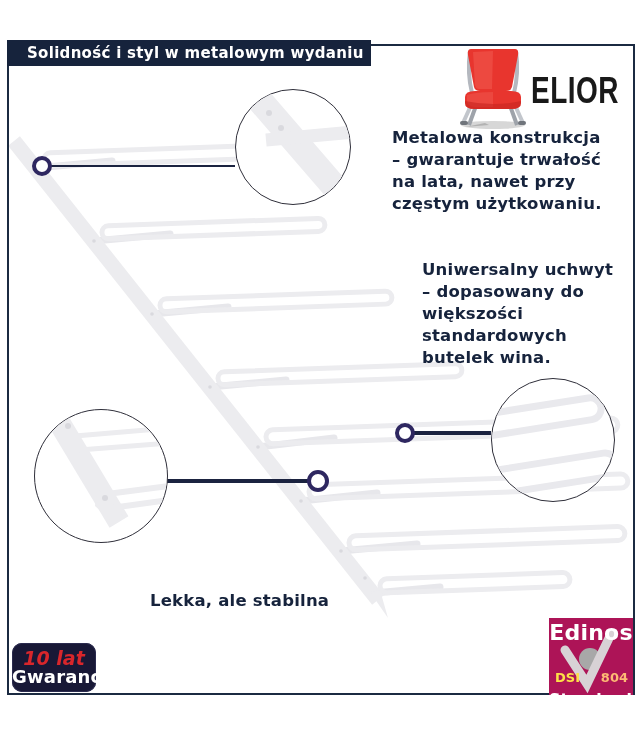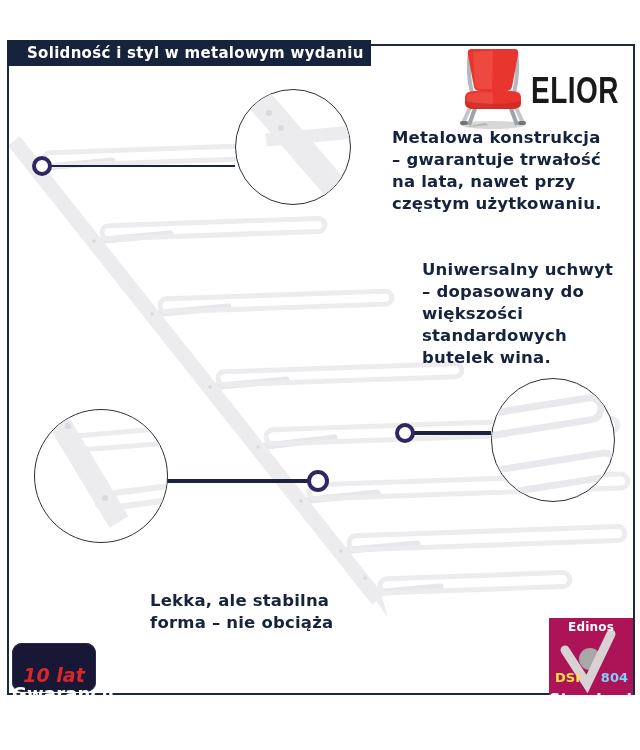--- a/index.html
+++ b/index.html
@@ -35,27 +35,27 @@
   #circle-right{left:491px;top:378px;width:124px;height:124px;}
   
   .callout-line{background:#1b2340;z-index:3;}
   
   .callout-ring{border:4px solid #2e2760;background:#ffffff;border-radius:50%;box-sizing:border-box;z-index:5;}
   
   #warranty{
     left:12px;top:643px;width:84px;height:49px;background:#181836;border-radius:10px;
     z-index:7;text-align:center;color:#fff;box-shadow:0 0 0 1px #2a2a4e inset;
   }
-  #warranty .l1{color:#d8262b;font-weight:bold;font-style:italic;font-size:19px;line-height:26px;margin-top:19px;}
+  #warranty .l1{color:#d8262b;font-weight:bold;font-style:italic;font-size:19px;line-height:26px;margin-top:2px;}
   #warranty .l2{color:#ffffff;font-weight:bold;font-size:18px;line-height:15px;margin-top:-2px;letter-spacing:.2px;}
   
   #standards{left:549px;top:618px;width:84px;height:77px;background:#ad1457;z-index:7;color:#fff;}
-  #standards .brand{position:absolute;left:0;top:2px;width:100%;text-align:center;font-weight:bold;font-size:12px;letter-spacing:.2px;}
+  #standards .brand{position:absolute;left:0;top:2px;width:100%;text-align:center;font-weight:bold;font-size:22px;letter-spacing:.2px;}
   #standards .dsi{position:absolute;left:6px;top:52px;font-weight:bold;font-size:13px;color:#fde047;}
-  #standards .num{position:absolute;right:5px;top:52px;font-weight:bold;font-size:13px;color:#7dd3fc;}
+  #standards .num{position:absolute;right:5px;top:52px;font-weight:bold;font-size:13px;color:#fdba74;}
   #standards .std{position:absolute;left:0;top:72px;width:100%;text-align:center;font-weight:bold;font-size:16px;}
   #standards svg{position:absolute;left:0;top:0;}
   .nosel{user-select:none;}
 </style>
 </head>
 <body>
 
 <div id="stage" class="nosel">
 
   <svg class="abs" style="left:0;top:0;z-index:1;" width="640" height="750" viewBox="0 0 640 750">
@@ -176,21 +176,20 @@
   </div>
   <div id="feature-2" class="abs feature">
     <div>Uniwersalny uchwyt</div>
     <div>– dopasowany do</div>
     <div>większości</div>
     <div>standardowych</div>
     <div>butelek wina.</div>
   </div>
   <div id="feature-3" class="abs feature">
     <div>Lekka, ale stabilna</div>
-    <div>forma – nie obciąża</div>
   </div>
 
   <div id="warranty" class="abs">
     <div class="l1">10 lat</div>
     <div class="l2">Gwarancji</div>
   </div>
 
   <div id="standards" class="abs">
     <svg width="84" height="77" viewBox="0 0 84 77">
       <circle cx="41" cy="41" r="11" fill="#a8a8a8"></circle>

